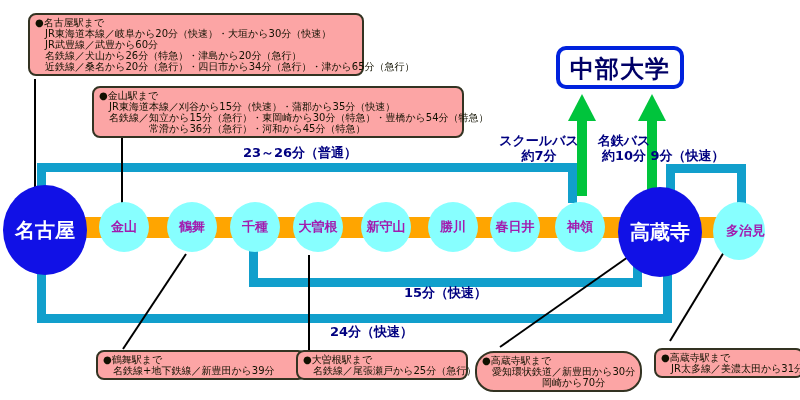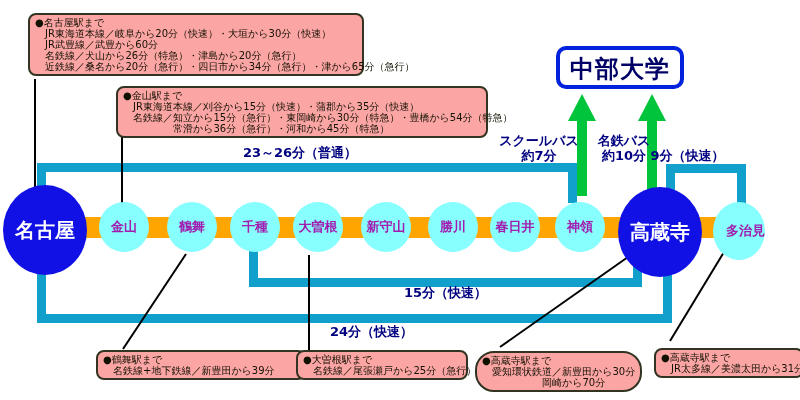--- a/index.html
+++ b/index.html
@@ -131,21 +131,21 @@
   </div>
 
   <div class="info-box" style="left:28px;top:13px;width:322px;">
     <div class="title">●名古屋駅まで</div>
     <div class="line">JR東海道本線／岐阜から20分（快速）・大垣から30分（快速）</div>
     <div class="line">JR武豊線／武豊から60分</div>
     <div class="line">名鉄線／犬山から26分（特急）・津島から20分（急行）</div>
     <div class="line">近鉄線／桑名から20分（急行）・四日市から34分（急行）・津から65分（急行）</div>
   </div>
 
-  <div class="info-box" style="left:116px;top:86px;width:358px;">
+  <div class="info-box" style="left:92px;top:86px;width:358px;">
     <div class="title">●金山駅まで</div>
     <div class="line">JR東海道本線／刈谷から15分（快速）・蒲郡から35分（快速）</div>
     <div class="line">名鉄線／知立から15分（急行）・東岡崎から30分（特急）・豊橋から54分（特急）</div>
     <div class="line">　　　　常滑から36分（急行）・河和から45分（特急）</div>
   </div>
 
   <div class="info-box" style="left:96px;top:350px;width:196px;">
     <div class="title">●鶴舞駅まで</div>
     <div class="line">名鉄線+地下鉄線／新豊田から39分</div>
   </div>

